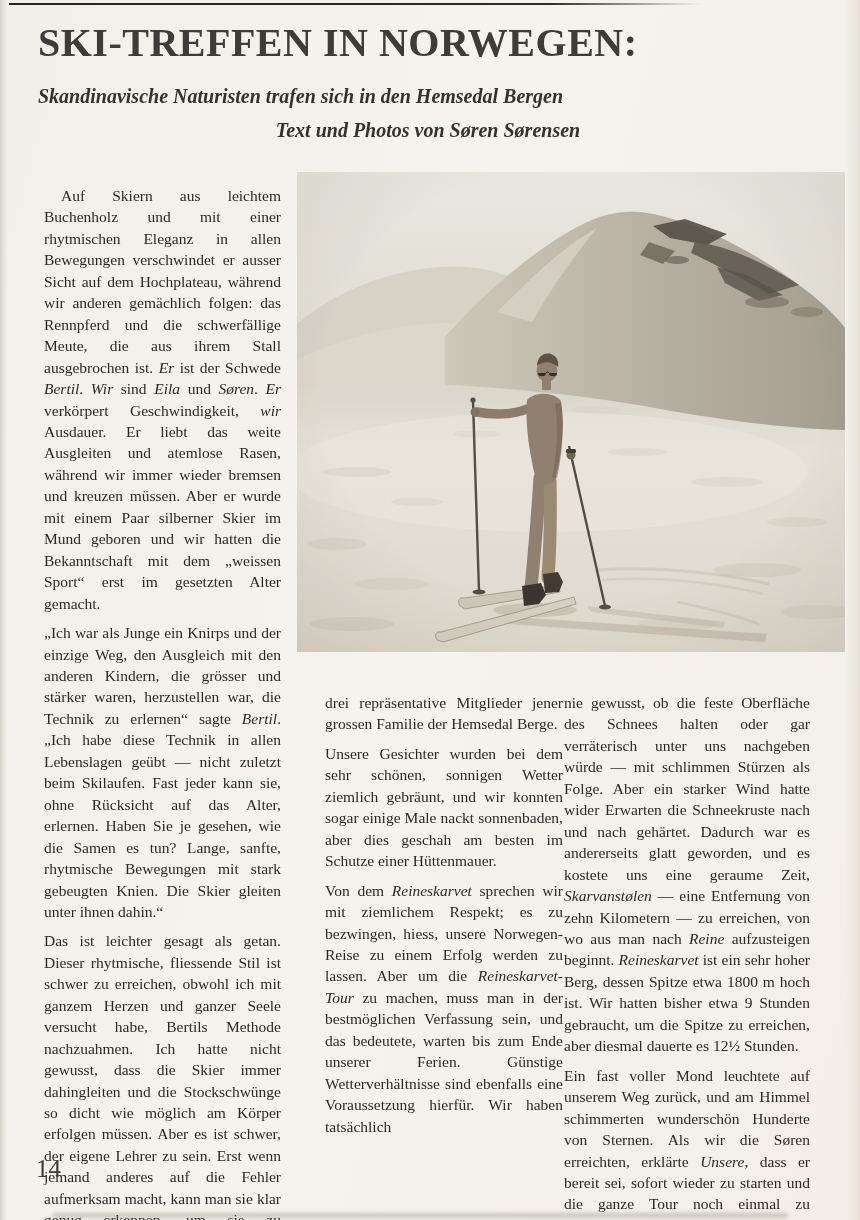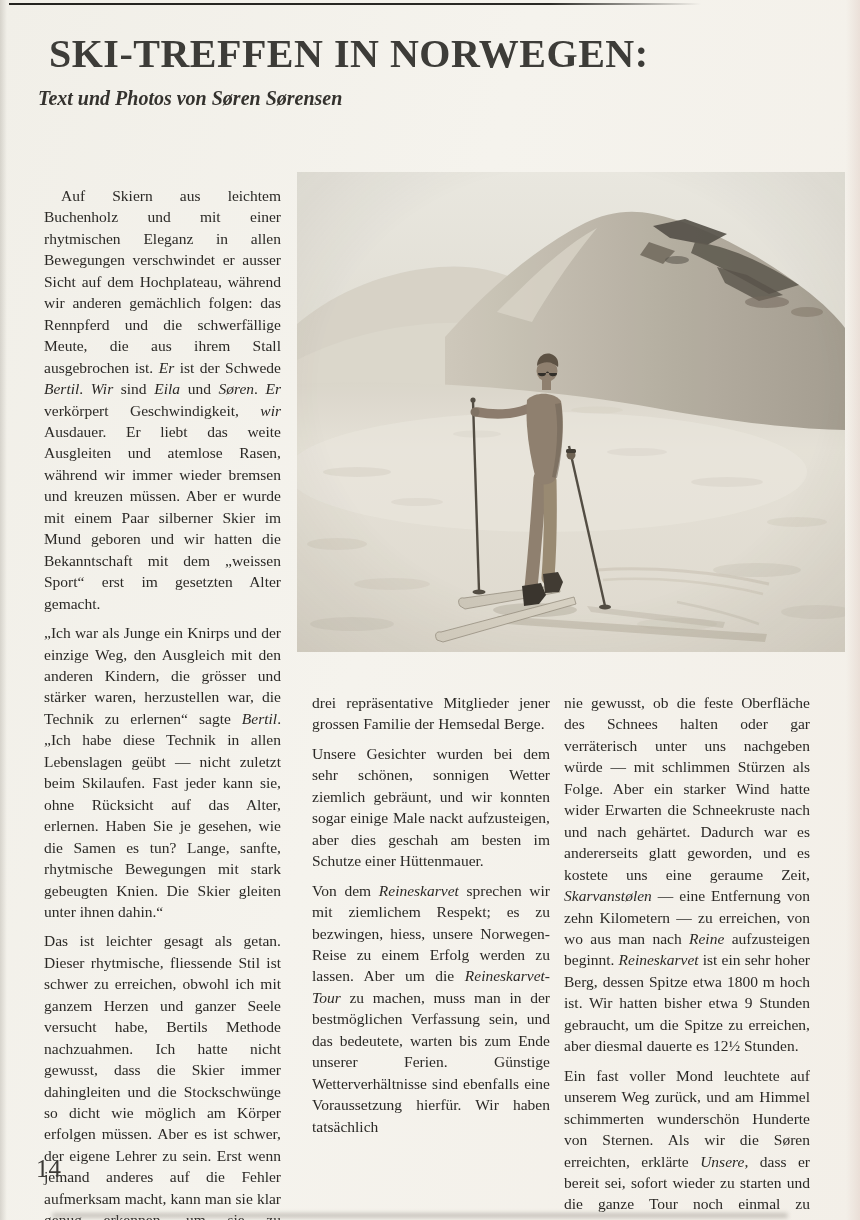--- a/index.html
+++ b/index.html
@@ -15,30 +15,30 @@
   .edge-left { position:absolute; left:0; top:0; width:7px; height:100%;
     background:linear-gradient(to right, rgba(150,145,135,.30), rgba(150,145,135,0)); }
   .edge-right { position:absolute; right:0; top:0; width:14px; height:100%;
     background:linear-gradient(to right, rgba(210,180,170,0), rgba(210,180,170,.28)); }
   .top-rule { position:absolute; left:9px; top:3px; width:692px; height:2px;
     background:linear-gradient(to right,#24231f 0%, #2b2a26 78%, rgba(43,42,38,0) 100%); }
   .bottom-shadow { position:absolute; left:52px; right:72px; bottom:2px; height:5px;
     background:rgba(118,112,102,.35); filter:blur(2px); border-radius:3px; }
 
   header { position:absolute; left:38px; top:22px; width:780px; }
-  h1.title { margin:11px; font-size:40px; font-weight:bold; color:#3d3c38;
+  h1.title { margin:0; font-size:40px; font-weight:bold; color:#3d3c38;
     letter-spacing:.5px; line-height:1.05; }
   .subtitle { margin:21px 0 0 0; font-size:20px; font-style:italic; font-weight:bold;
     color:#34322e; line-height:1.1; }
   .byline { margin:12px 0 0 0; font-size:20px; font-style:italic; font-weight:bold;
-    color:#34322e; line-height:1.1; }
+    color:#34322e; line-height:1.1;text-align:center; }
 
   .col { position:absolute; }
   .col-left   { left:36px;  top:177px; width:253px; }
-  .col-middle { left:304px; top:684px; width:254px; }
+  .col-middle { left:317px; top:684px; width:254px; }
   .col-right  { left:556px; top:684px; width:262px; }
   .col p { margin:8px; text-align:justify; font-size:15.5px; line-height:21.45px;
     color:#2b2926; }
   .col p.indent { text-indent:17px; }
   .col em { font-style:italic; }
 
   figure.photo { position:absolute; left:297px; top:172px; width:548px; height:480px;
     margin:0; padding:0; }
   figure.photo svg { display:block; width:548px; height:480px; }
 
@@ -48,20 +48,21 @@
 </head>
 <body>
 
 <div class="page">
   <div class="top-rule"></div>
   <div class="edge-left"></div>
   <div class="edge-right"></div>
 
   <header>
     <h1 class="title">SKI-TREFFEN IN NORWEGEN:</h1>
+    <p class="subtitle">Skandinavische Naturisten trafen sich in den Hemsedal Bergen</p>
     <p class="byline">Text und Photos von Søren Sørensen</p>
   </header>
 
   <figure class="photo" role="img" aria-label="Schwarzweiss-Foto: Skilangläufer mit Sonnenbrille und zwei Skistöcken auf einem Schneeplateau, dahinter die Hemsedal Berge">
     <svg viewBox="0 0 548 480" xmlns="http://www.w3.org/2000/svg">
       <defs>
         <linearGradient id="sky" x1="0" y1="0" x2="0" y2="1">
           <stop offset="0" stop-color="#ebe9e2"></stop>
           <stop offset="1" stop-color="#e2dfd6"></stop>
         </linearGradient>
@@ -174,21 +175,21 @@
   </figure>
 
   <div class="col col-left">
       <p class="para indent"><span>Auf Skiern aus leichtem Buchenholz und mit einer rhytmischen Eleganz in allen Bewegungen verschwindet er ausser Sicht auf dem Hochplateau, während wir anderen gemächlich folgen: das Rennpferd und die schwerfällige Meute, die aus ihrem Stall ausgebrochen ist. </span><em>Er</em><span> ist der Schwede </span><em>Bertil</em><span>. </span><em>Wir</em><span> sind </span><em>Eila</em><span> und </span><em>Søren</em><span>. </span><em>Er</em><span> verkörpert Geschwindigkeit, </span><em>wir</em><span> Ausdauer. Er liebt das weite Ausgleiten und atemlose Rasen, während wir immer wieder bremsen und kreuzen müssen. Aber er wurde mit einem Paar silberner Skier im Mund geboren und wir hatten die Bekanntschaft mit dem „weissen Sport“ erst im gesetzten Alter gemacht.</span></p>
       <p class="para"><span>„Ich war als Junge ein Knirps und der einzige Weg, den Ausgleich mit den anderen Kindern, die grösser und stärker waren, herzustellen war, die Technik zu erlernen“ sagte </span><em>Bertil</em><span>. „Ich habe diese Technik in allen Lebenslagen geübt — nicht zuletzt beim Skilaufen. Fast jeder kann sie, ohne Rücksicht auf das Alter, erlernen. Haben Sie je gesehen, wie die Samen es tun? Lange, sanfte, rhytmische Bewegungen mit stark gebeugten Knien. Die Skier gleiten unter ihnen dahin.“</span></p>
       <p class="para"><span>Das ist leichter gesagt als getan. Dieser rhytmische, fliessende Stil ist schwer zu erreichen, obwohl ich mit ganzem Herzen und ganzer Seele versucht habe, Bertils Methode nachzuahmen. Ich hatte nicht gewusst, dass die Skier immer dahingleiten und die Stockschwünge so dicht wie möglich am Körper erfolgen müssen. Aber es ist schwer, der eigene Lehrer zu sein. Erst wenn jemand anderes auf die Fehler aufmerksam macht, kann man sie klar genug erkennen, um sie zu verbessern.</span></p>
       <p class="para"><span>Es ist für mich leicht, unterwegs auf Skiern mit meinen dänischen Freunden Schritt zu halten, aber wenn Bertil dabei ist, ist das ganz anders; dann werde ich sehr, sehr müde.</span></p>
     </div>
   <div class="col col-middle">
       <p class="para"><span>drei repräsentative Mitglieder jener grossen Familie der Hemsedal Berge.</span></p>
-      <p class="para"><span>Unsere Gesichter wurden bei dem sehr schönen, sonnigen Wetter ziemlich gebräunt, und wir konnten sogar einige Male nackt aufzusteigen, aber dies geschah am besten im Schutze einer Hüttenmauer.</span></p>
+      <p class="para"><span>Unsere Gesichter wurden bei dem sehr schönen, sonnigen Wetter ziemlich gebräunt, und wir konnten sogar einige Male nackt sonnenbaden, aber dies geschah am besten im Schutze einer Hüttenmauer.</span></p>
       <p class="para"><span>Von dem </span><em>Reineskarvet</em><span> sprechen wir mit ziemlichem Respekt; es zu bezwingen, hiess, unsere Norwegen-Reise zu einem Erfolg werden zu lassen. Aber um die </span><em>Reineskarvet-Tour</em><span> zu machen, muss man in der bestmöglichen Verfassung sein, und das bedeutete, warten bis zum Ende unserer Ferien. Günstige Wetterverhältnisse sind ebenfalls eine Voraussetzung hierfür. Wir haben tatsächlich</span></p>
     </div>
   <div class="col col-right">
       <p class="para"><span>nie gewusst, ob die feste Oberfläche des Schnees halten oder gar verräterisch unter uns nachgeben würde — mit schlimmen Stürzen als Folge. Aber ein starker Wind hatte wider Erwarten die Schneekruste nach und nach gehärtet. Dadurch war es andererseits glatt geworden, und es kostete uns eine geraume Zeit, </span><em>Skarvanstølen</em><span> — eine Entfernung von zehn Kilometern — zu erreichen, von wo aus man nach </span><em>Reine</em><span> aufzusteigen beginnt. </span><em>Reineskarvet</em><span> ist ein sehr hoher Berg, dessen Spitze etwa 1800 m hoch ist. Wir hatten bisher etwa 9 Stunden gebraucht, um die Spitze zu erreichen, aber diesmal dauerte es 12½ Stunden.</span></p>
       <p class="para"><span>Ein fast voller Mond leuchtete auf unserem Weg zurück, und am Himmel schimmerten wunderschön Hunderte von Sternen. Als wir die Søren erreichten, erklärte </span><em>Unsere</em><span>, dass er bereit sei, sofort wieder zu starten und die ganze Tour noch einmal zu machen.</span></p>
     </div>
 
   <div class="page-number">14</div>
   <div class="bottom-shadow"></div>
 </div>

